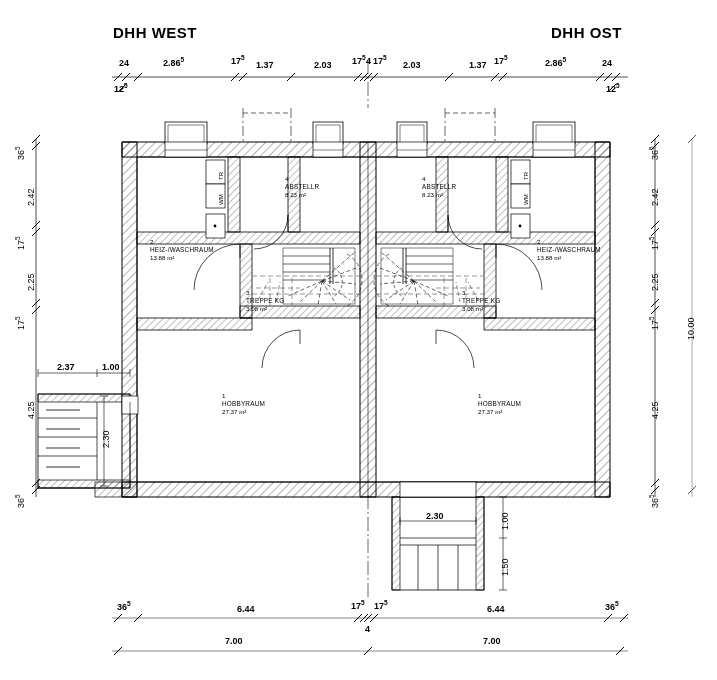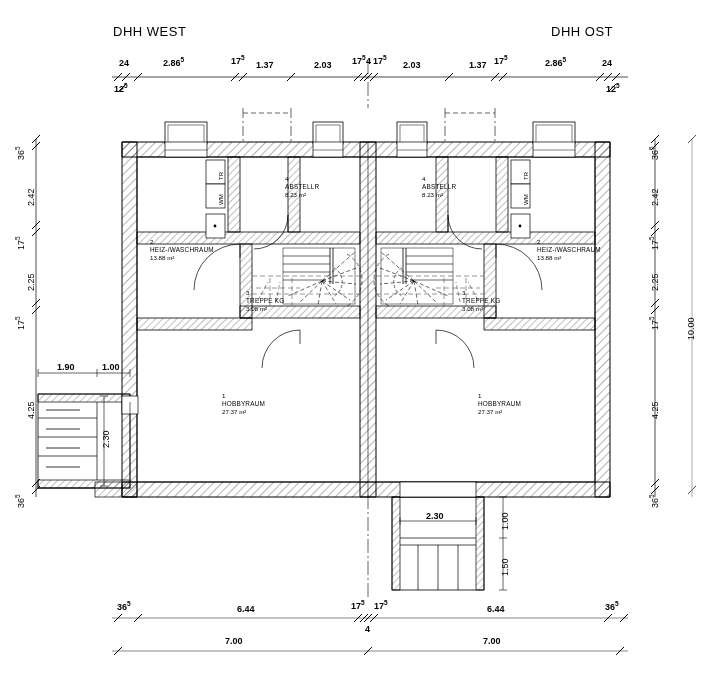--- a/index.html
+++ b/index.html
@@ -1,20 +1,20 @@
 <!DOCTYPE html>
 <html><head>
 <meta charset="utf-8">
 <title>DHH Kellergrundriss</title>
 <style>
   html,body{margin:0;padding:0;background:#ffffff;}
   body{width:717px;height:680px;position:relative;overflow:hidden;
        font-family:"Liberation Sans",sans-serif;color:#000;}
   #plan{position:absolute;left:0;top:0;width:717px;height:680px;}
-  .ttl{position:absolute;font-weight:normal;font-size:13px;letter-spacing:.5px;color:#000;}
+  .ttl{position:absolute;font-weight:bold;font-size:15px;letter-spacing:.5px;color:#000;}
   .dim{position:absolute;font-size:9px;color:#000;white-space:nowrap;font-weight:bold;}
   .dim sup{font-size:6.5px;vertical-align:super;}
   .dimv{position:absolute;font-size:9px;color:#000;white-space:nowrap;
         transform-origin:0 0;transform:rotate(-90deg);}
   .dimv sup{font-size:6.5px;vertical-align:super;}
   .rm{position:absolute;font-size:6.2px;line-height:8.2px;color:#000;white-space:nowrap;}
   .rm .n{font-size:6.2px;}
   .rm .nm{font-size:6.4px;letter-spacing:.2px;}
   .ap{position:absolute;font-size:6px;color:#000;transform-origin:0 0;transform:rotate(-90deg);white-space:nowrap;}
   svg{display:block;}
@@ -395,21 +395,21 @@
   <div class="dim" style="left:117px;top:600px;"><span>36</span><sup>5</sup></div>
   <div class="dim" style="left:237px;top:602px;"><span>6.44</span><sup></sup></div>
   <div class="dim" style="left:351px;top:599px;"><span>17</span><sup>5</sup></div>
   <div class="dim" style="left:374px;top:599px;"><span>17</span><sup>5</sup></div>
   <div class="dim" style="left:487px;top:602px;"><span>6.44</span><sup></sup></div>
   <div class="dim" style="left:605px;top:600px;"><span>36</span><sup>5</sup></div>
   <div class="dim" style="left:365px;top:624px;">4</div>
   <div class="dim" style="left:225px;top:636px;">7.00</div>
   <div class="dim" style="left:483px;top:636px;">7.00</div>
 
-  <div class="dim" style="left:57px;top:362px;">1.90</div>
+  <div class="dim" style="left:57px;top:362px;">2.37</div>
   <div class="dim" style="left:102px;top:362px;">1.00</div>
   <div class="dimv" style="left:101px;top:448px;">2.30</div>
   <div class="dim" style="left:426px;top:511px;">2.30</div>
   <div class="dimv" style="left:500px;top:530px;">1.00</div>
   <div class="dimv" style="left:500px;top:576px;">1.50</div>
 
   <div class="rm" style="left:150px;top:238px;">
     <div class="n">2</div>
     <div class="nm">HEIZ-/WASCHRAUM</div>
     <div class="ar">13.88 m²</div>

